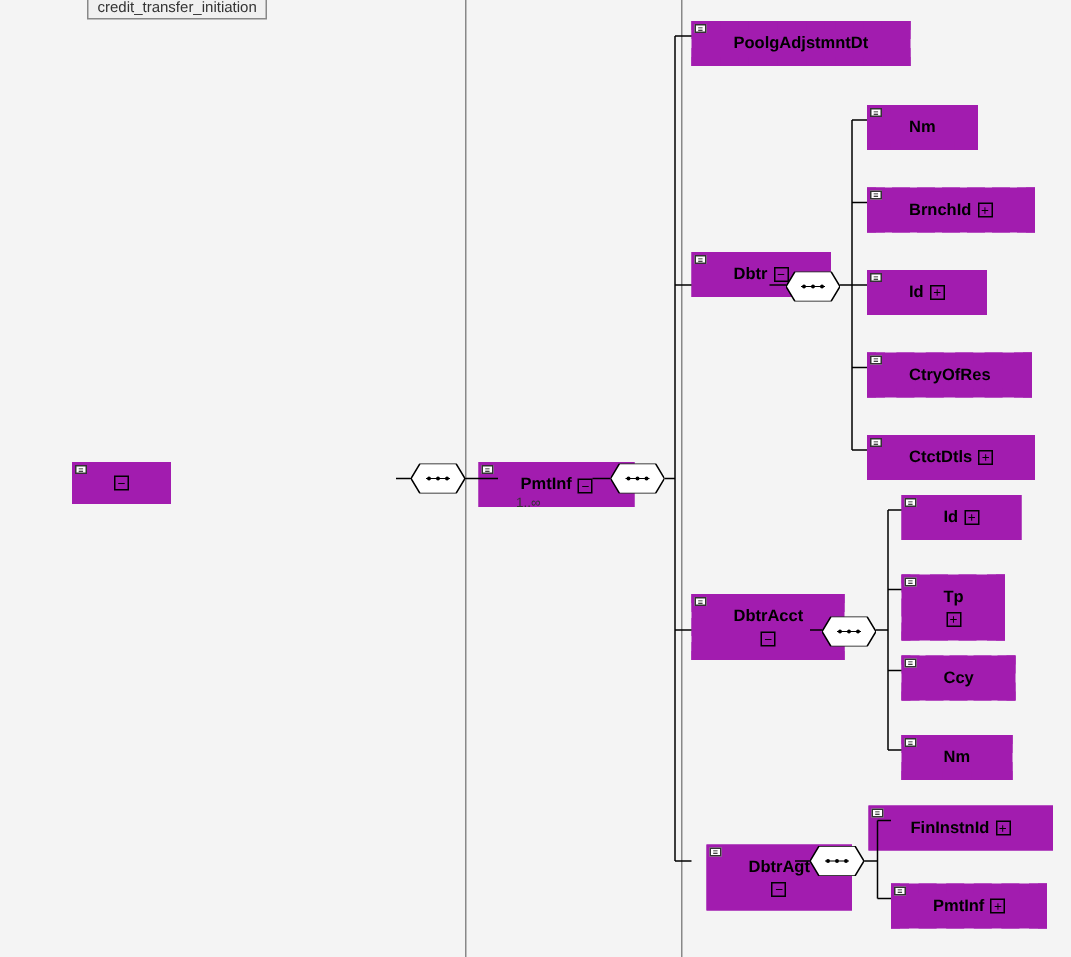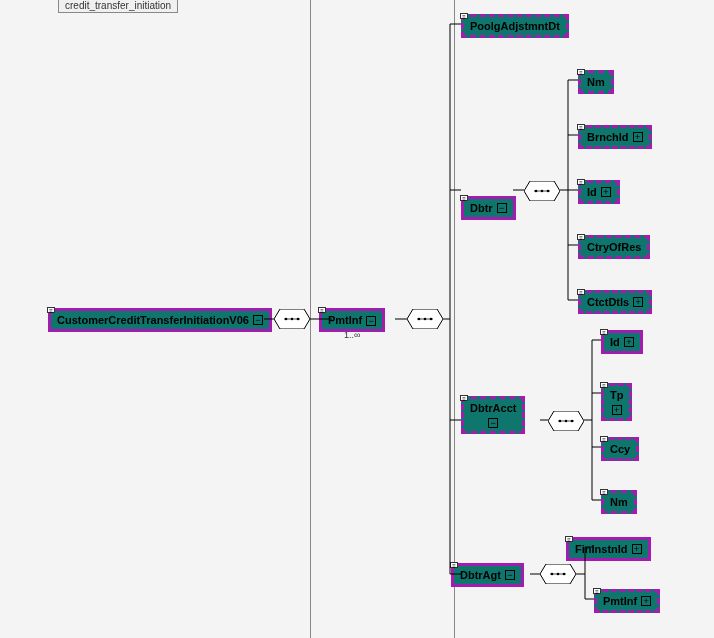--- a/index.html
+++ b/index.html
@@ -27,23 +27,23 @@
     position: absolute;
     top: 0;
     width: 1px;
     height: 638px;
     background: #888;
   }
   .divider-left { left: 310px; }
   .divider-right { left: 454px; }
   .node {
     position: absolute;
-    background: #0f766e;
-    border: 3px solid #a21caf;
-    padding: 3px 6px;
+    background: #a21caf;
+    border: 6px solid #a21caf;
+    padding: 3px 22px;
     font-size: 11px;
     font-weight: bold;
     display: flex;
     align-items: center;
     gap: 4px;
     white-space: nowrap;
   }
   .node.dashed { border-style: dashed; }
   .node .corner-icon {
     position: absolute;
@@ -83,21 +83,20 @@
 </head>
 <body>
 
 <div class="top-tab">credit_transfer_initiation</div>
 
 <div class="divider divider-left"></div>
 <div class="divider divider-right"></div>
 
 <div class="node" style="left:48px; top:308px;">
   <span class="corner-icon">≡</span>
-  <span>CustomerCreditTransferInitiationV06</span>
   <span class="expand-box">−</span>
 </div>
 
 <div class="sequence" style="left:274px; top:309px;">
   <svg width="36" height="20" viewBox="0 0 36 20">
     <polygon points="0,10 6,0 30,0 36,10 30,20 6,20" fill="white" stroke="black" stroke-width="1"></polygon>
     <circle cx="12" cy="10" r="1.3" fill="black"></circle>
       <circle cx="18" cy="10" r="1.3" fill="black"></circle>
       <circle cx="24" cy="10" r="1.3" fill="black"></circle>
     <line x1="10" y1="10" x2="26" y2="10" stroke="black" stroke-width="0.7"></line>
@@ -119,21 +118,21 @@
       <circle cx="24" cy="10" r="1.3" fill="black"></circle>
     <line x1="10" y1="10" x2="26" y2="10" stroke="black" stroke-width="0.7"></line>
   </svg>
 </div>
 
 <div class="node dashed" style="left:461px; top:14px;">
   <span class="corner-icon">≡</span>
   <span>PoolgAdjstmntDt</span>
 </div>
 
-<div class="node" style="left:461px; top:196px;">
+<div class="node" style="left:461px; top:168px;">
   <span class="corner-icon">≡</span>
   <span>Dbtr</span>
   <span class="expand-box">−</span>
 </div>
 <div class="sequence" style="left:524px; top:181px;">
   <svg width="36" height="20" viewBox="0 0 36 20">
     <polygon points="0,10 6,0 30,0 36,10 30,20 6,20" fill="white" stroke="black" stroke-width="1"></polygon>
     <circle cx="12" cy="10" r="1.3" fill="black"></circle>
       <circle cx="18" cy="10" r="1.3" fill="black"></circle>
       <circle cx="24" cy="10" r="1.3" fill="black"></circle>
@@ -192,36 +191,36 @@
 </div>
 <div class="node dashed" style="left:601px; top:437px;">
   <span class="corner-icon">≡</span>
   <span>Ccy</span>
 </div>
 <div class="node dashed" style="left:601px; top:490px;">
   <span class="corner-icon">≡</span>
   <span>Nm</span>
 </div>
 
-<div class="node" style="left:451px; top:563px;">
+<div class="node" style="left:471px; top:563px;flex-direction:column;">
   <span class="corner-icon">≡</span>
   <span>DbtrAgt</span>
   <span class="expand-box">−</span>
 </div>
 <div class="sequence" style="left:540px; top:564px;">
   <svg width="36" height="20" viewBox="0 0 36 20">
     <polygon points="0,10 6,0 30,0 36,10 30,20 6,20" fill="white" stroke="black" stroke-width="1"></polygon>
     <circle cx="12" cy="10" r="1.3" fill="black"></circle>
       <circle cx="18" cy="10" r="1.3" fill="black"></circle>
       <circle cx="24" cy="10" r="1.3" fill="black"></circle>
     <line x1="10" y1="10" x2="26" y2="10" stroke="black" stroke-width="0.7"></line>
   </svg>
 </div>
 
-<div class="node" style="left:566px; top:537px;">
+<div class="node" style="left:579px; top:537px;">
   <span class="corner-icon">≡</span>
   <span>FinInstnId</span>
   <span class="expand-box">+</span>
 </div>
 <div class="node dashed" style="left:594px; top:589px;">
   <span class="corner-icon">≡</span>
   <span>PmtInf</span>
   <span class="expand-box">+</span>
 </div>
 

